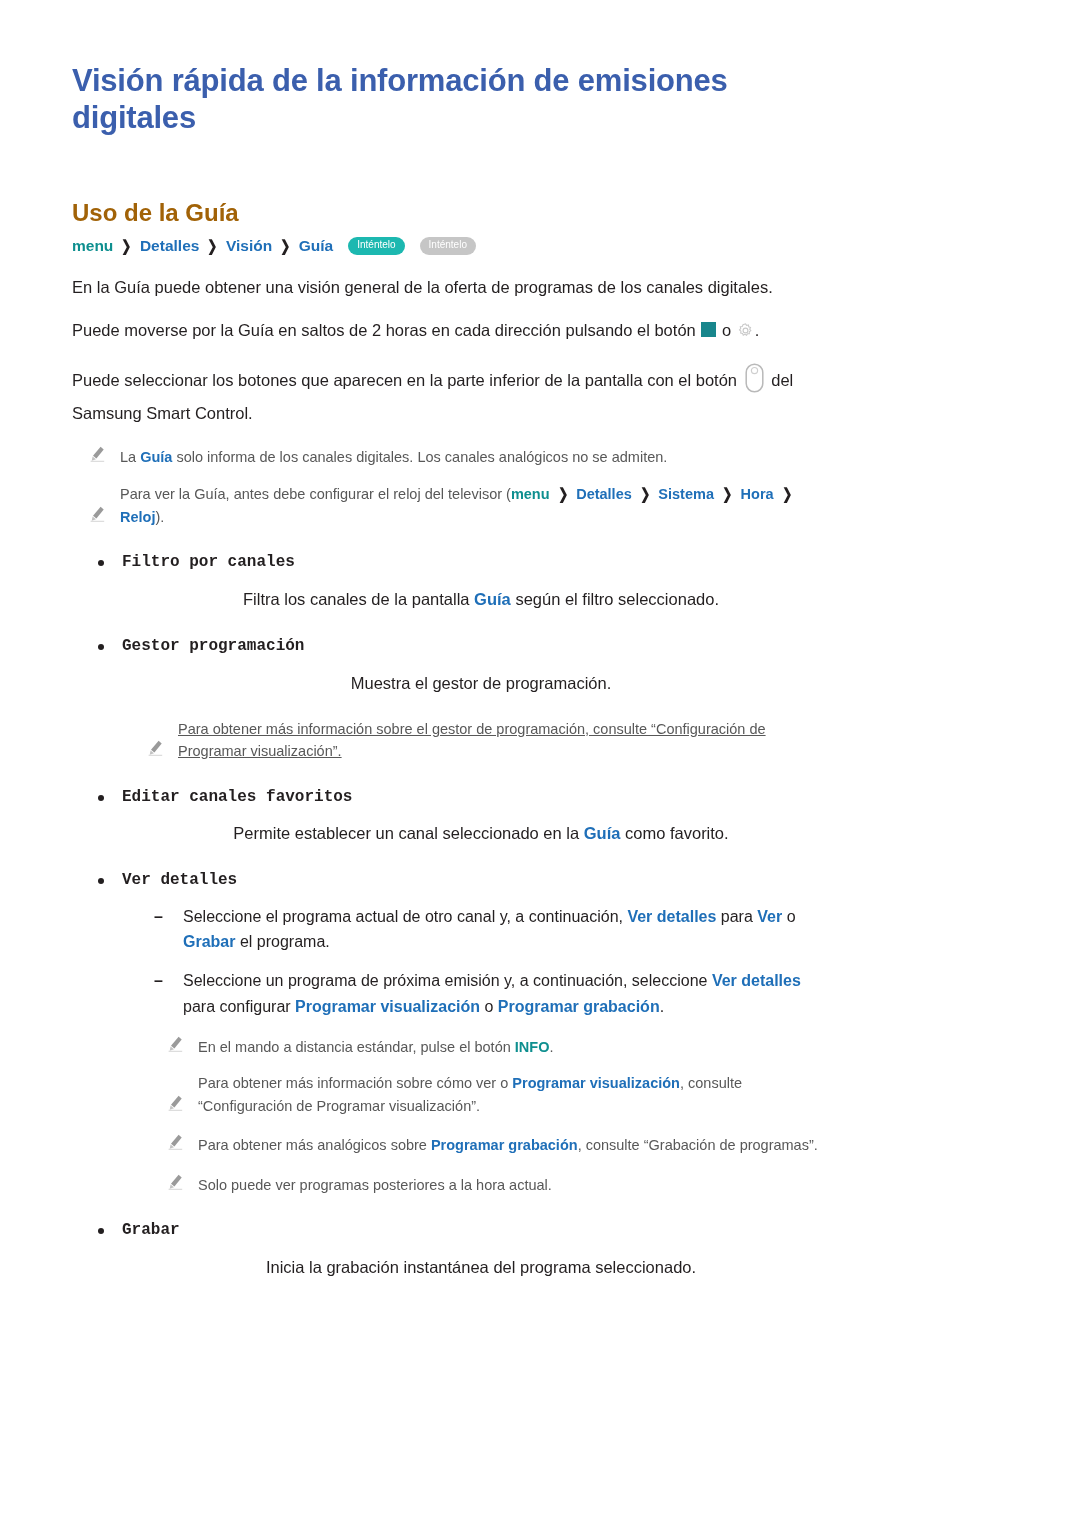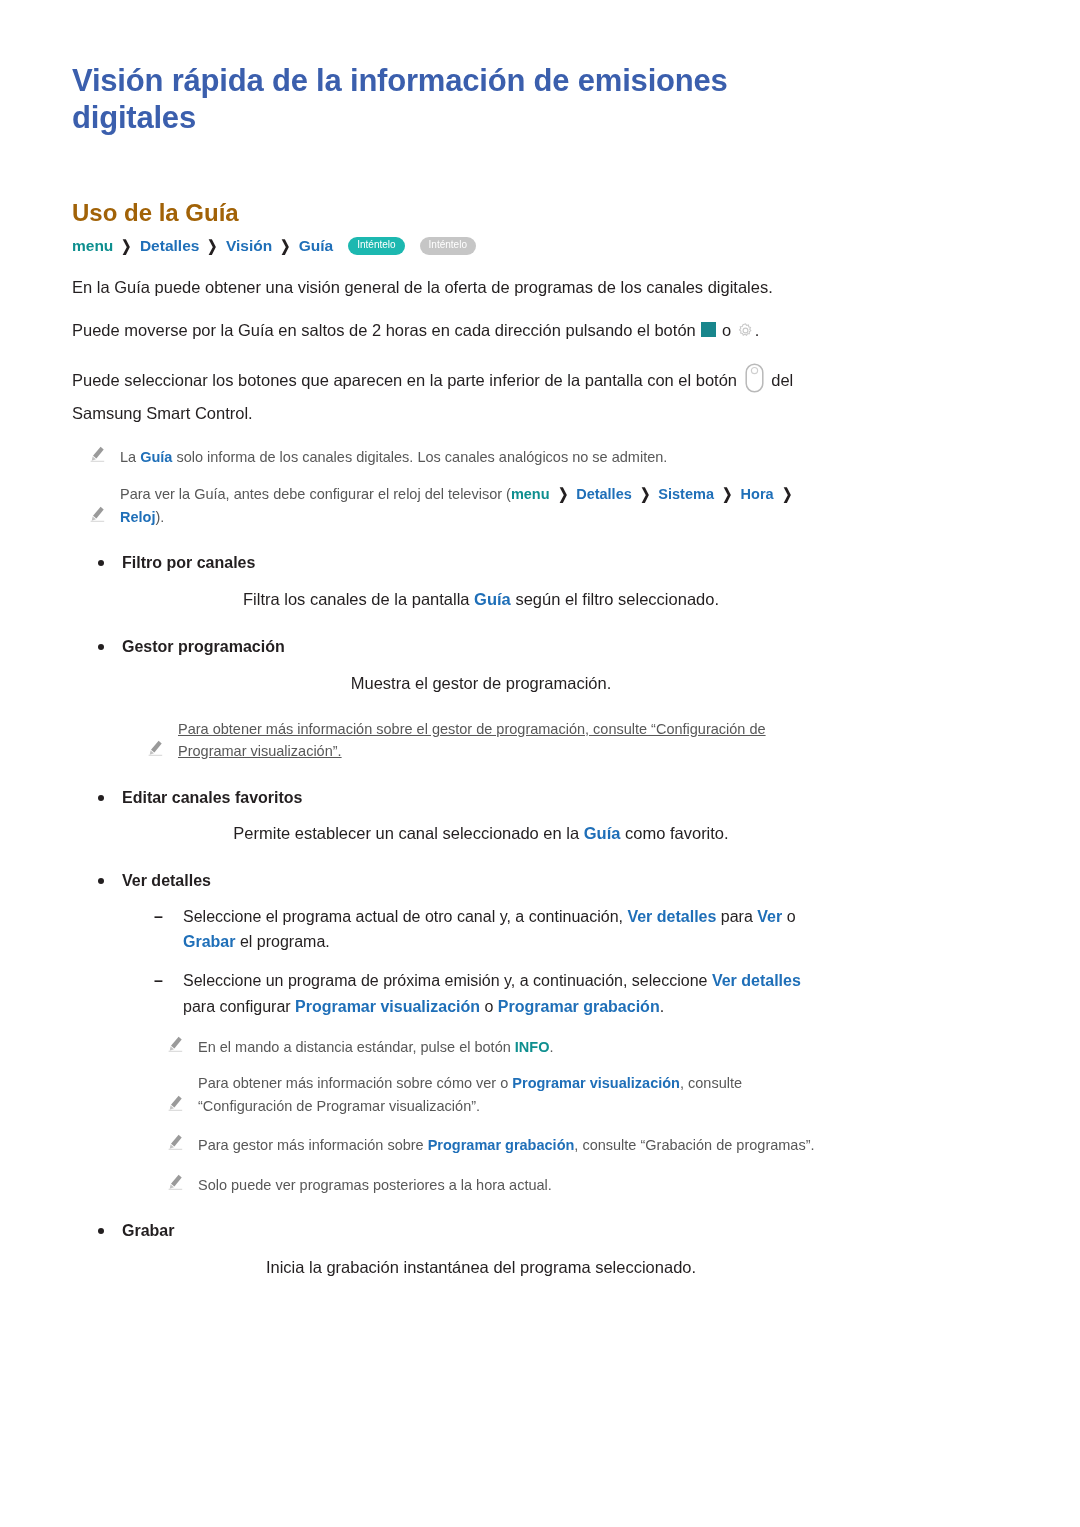--- a/index.html
+++ b/index.html
@@ -122,20 +122,21 @@
   .note.lvl2 { margin-left: 76px; text-decoration: underline; }
   .note.lvl3 { margin-left: 96px; }
   .note b.blue { color: #1f6fb8; }
   .note b.teal { color: #0e8f8f; }
 
   
   .feature {
     display: flex;
     align-items: flex-start;
     margin: 0 0 10px 0;
+    font-family: Liberation Mono, monospace;
   }
   .feature .dot {
     flex: 0 0 auto;
     width: 6px;
     height: 6px;
     border-radius: 50%;
     background: #231f20;
     margin: 10px 18px 0 26px;
   }
   .feature .label {
@@ -305,21 +306,21 @@
   </div>
 
   <div class="note lvl3">
     <span class="pencil">
       <svg width="15" height="16" viewBox="0 0 15 16" aria-hidden="true">
           <path fill="#9a9a9a" d="M10.6 0.8l3.1 2.6-7.3 9.1-3.4-2.8z"></path>
           <path fill="#c3c3c3" d="M2.6 10.4l3.4 2.8-4.3 1.6z"></path>
           <rect x="0.6" y="14.8" width="13.6" height="0.9" fill="#cfcfcf"></rect>
         </svg>
     </span>
-    <span class="note-text"><span>Para gestor más información sobre </span><b class="blue">Programar grabación</b><span>, consulte “Grabación de programas”.</span></span>
+    <span class="note-text"><span>Para obtener más analógicos sobre </span><b class="blue">Programar grabación</b><span>, consulte “Grabación de programas”.</span></span>
   </div>
 
   <div class="note lvl3">
     <span class="pencil">
       <svg width="15" height="16" viewBox="0 0 15 16" aria-hidden="true">
           <path fill="#9a9a9a" d="M10.6 0.8l3.1 2.6-7.3 9.1-3.4-2.8z"></path>
           <path fill="#c3c3c3" d="M2.6 10.4l3.4 2.8-4.3 1.6z"></path>
           <rect x="0.6" y="14.8" width="13.6" height="0.9" fill="#cfcfcf"></rect>
         </svg>
     </span>

